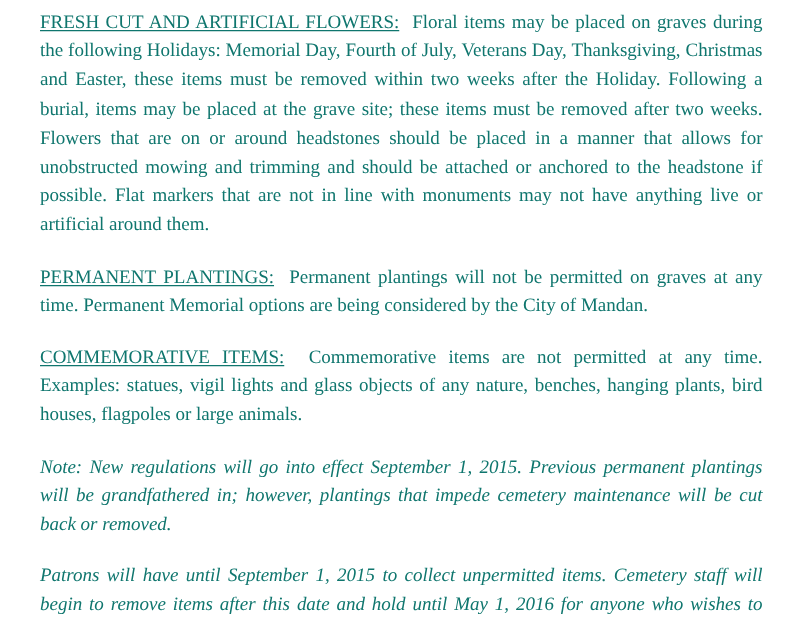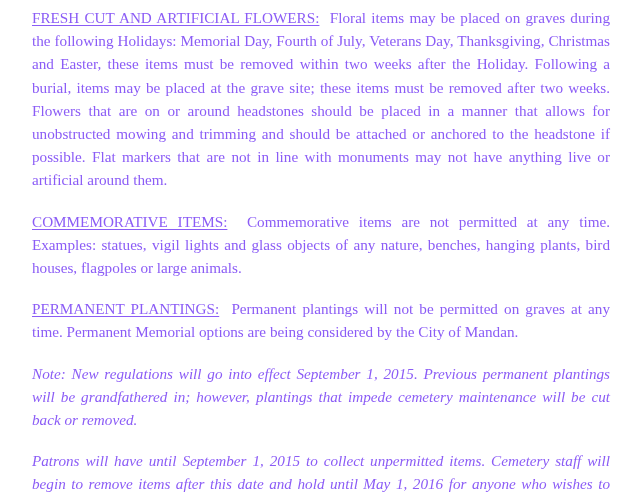--- a/index.html
+++ b/index.html
@@ -22,21 +22,21 @@
     background: #ffffff;
     box-sizing: border-box;
     padding: 6px 23px 0 32px;
   }
   .para {
     font-size: 15.2px;
     line-height: 23.2px;
     text-align: justify;
     text-justify: inter-word;
     margin: 0;
-    color: #8b5cf6;
+    color: #0f766e;
     -webkit-font-smoothing: antialiased;
   }
   .para + .para {
     margin-top: 18px;
   }
   .para.italic {
     font-style: italic;
   }
   .heading-run {
     text-decoration: underline;
@@ -44,21 +44,21 @@
     text-decoration-thickness: 1px;
   }
 </style>
 </head>
 <body>
 
 <div id="page">
 
   <p class="para"><span class="heading-run">FRESH CUT AND ARTIFICIAL FLOWERS:</span>&nbsp; <span>Floral items may be placed on graves during the following Holidays: Memorial Day, Fourth of July, Veterans Day, Thanksgiving, Christmas and Easter, these items must be removed within two weeks after the Holiday.  Following a burial, items may be placed at the grave site; these items must be removed after two weeks. Flowers that are on or around headstones should be placed in a manner that allows for unobstructed mowing and trimming and should be attached or anchored to the headstone if possible.  Flat markers that are not in line with monuments may not have anything live or artificial around them.</span></p>
 
+  <p class="para"><span class="heading-run">PERMANENT PLANTINGS:</span>&nbsp; <span>Permanent plantings will not be permitted on graves at any time.  Permanent Memorial options are being considered by the City of Mandan.</span></p>
+
   <p class="para"><span class="heading-run">COMMEMORATIVE ITEMS:</span>&nbsp; <span>Commemorative items are not permitted at any time. Examples: statues, vigil lights and glass objects of any nature, benches, hanging plants, bird houses, flagpoles or large animals.</span></p>
-
-  <p class="para"><span class="heading-run">PERMANENT PLANTINGS:</span>&nbsp; <span>Permanent plantings will not be permitted on graves at any time.  Permanent Memorial options are being considered by the City of Mandan.</span></p>
 
   <p class="para italic">Note: New regulations will go into effect September 1, 2015.  Previous permanent plantings will be grandfathered in; however, plantings that impede cemetery maintenance will be cut back or removed.</p>
 
   <p class="para italic">Patrons will have until September 1, 2015 to collect unpermitted items.  Cemetery staff will begin to remove items after this date and hold until May 1, 2016 for anyone who wishes to collect them.</p>
 
 </div>
 
 </body></html>

